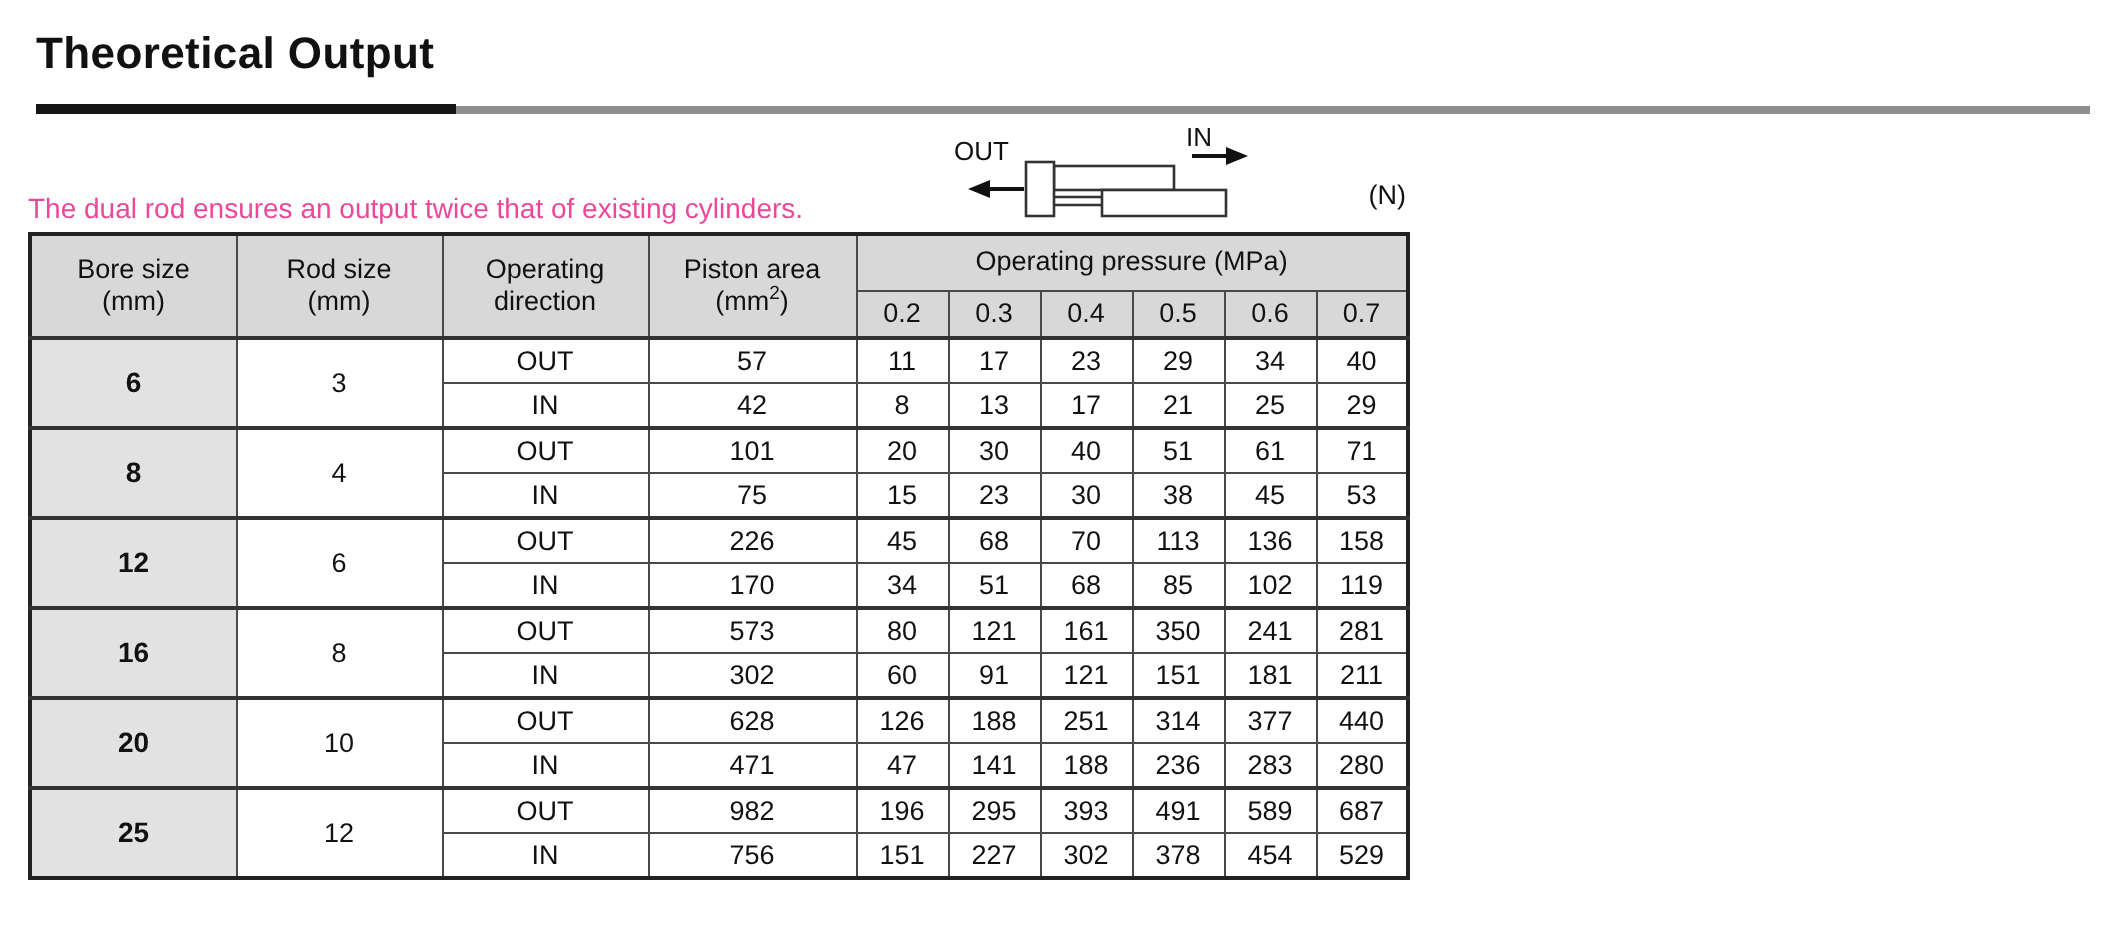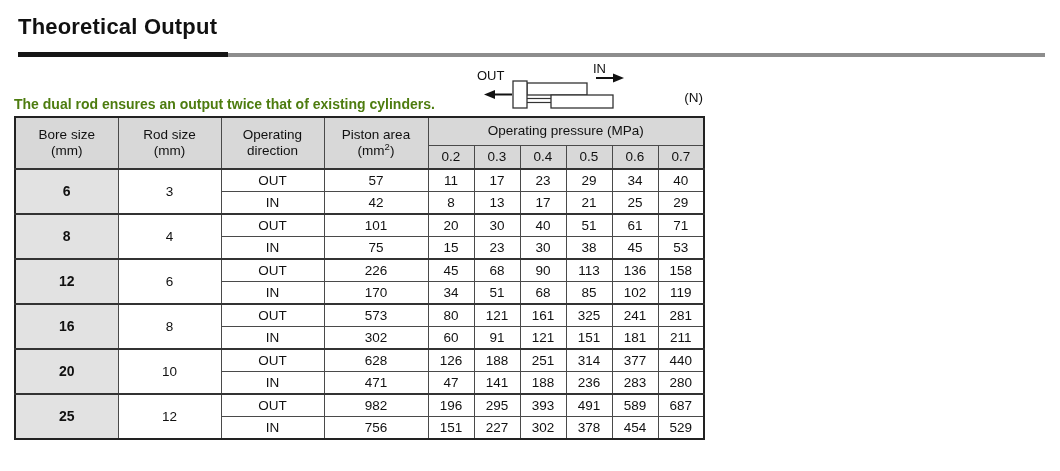--- a/index.html
+++ b/index.html
@@ -31,22 +31,22 @@
     display: flex;
     align-items: flex-start;
   }
   .rule-black { width: 210px; height: 5px; background: #151515; }
   .rule-gray  { flex: 1; height: 4px; margin-top: 0.5px; background: #8d8d8d; }
   .intro {
     position: absolute;
     left: 14px;
     top: 96px;
     font-size: 14px;
-    font-weight: bold;
-    color: #4d7c0f;
+    font-weight: normal;
+    color: #ec4899;
     white-space: nowrap;
   }
   .diagram {
     position: absolute;
     left: 468px;
     top: 62px;
   }
   .unit-label {
     position: absolute;
     left: 603px;
@@ -222,21 +222,21 @@
           <td class="out-cell">45</td>
           <td class="out-cell">53</td>
         </tr>
         <tr class="group-start">
           <td class="bore-cell" rowspan="2">12</td>
           <td class="rod-cell" rowspan="2">6</td>
           <td class="dir-cell">OUT</td>
           <td class="area-cell">226</td>
           <td class="out-cell">45</td>
           <td class="out-cell">68</td>
-          <td class="out-cell">90</td>
+          <td class="out-cell">70</td>
           <td class="out-cell">113</td>
           <td class="out-cell">136</td>
           <td class="out-cell">158</td>
         </tr>
         <tr class="group-cont">
           <td class="dir-cell">IN</td>
           <td class="area-cell">170</td>
           <td class="out-cell">34</td>
           <td class="out-cell">51</td>
           <td class="out-cell">68</td>
@@ -245,21 +245,21 @@
           <td class="out-cell">119</td>
         </tr>
         <tr class="group-start">
           <td class="bore-cell" rowspan="2">16</td>
           <td class="rod-cell" rowspan="2">8</td>
           <td class="dir-cell">OUT</td>
           <td class="area-cell">573</td>
           <td class="out-cell">80</td>
           <td class="out-cell">121</td>
           <td class="out-cell">161</td>
-          <td class="out-cell">325</td>
+          <td class="out-cell">350</td>
           <td class="out-cell">241</td>
           <td class="out-cell">281</td>
         </tr>
         <tr class="group-cont">
           <td class="dir-cell">IN</td>
           <td class="area-cell">302</td>
           <td class="out-cell">60</td>
           <td class="out-cell">91</td>
           <td class="out-cell">121</td>
           <td class="out-cell">151</td>

